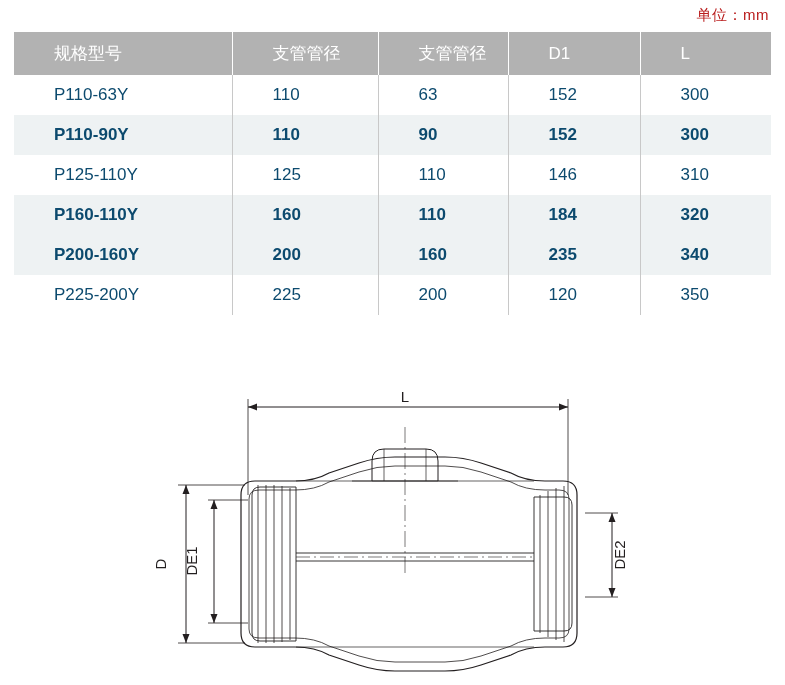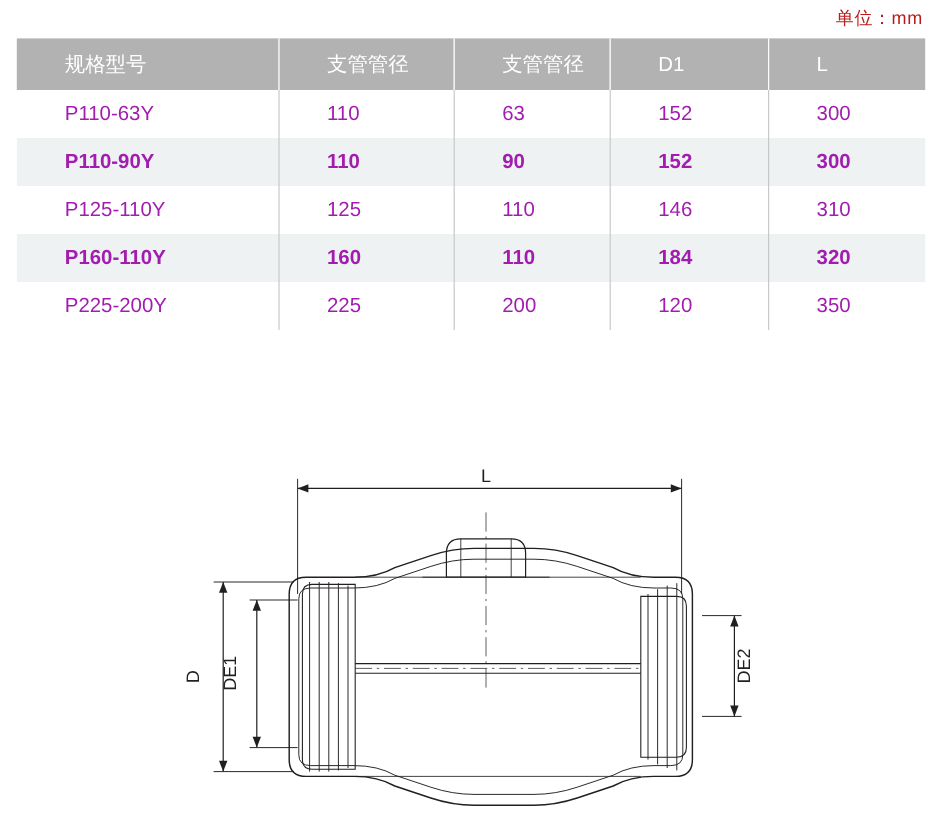--- a/index.html
+++ b/index.html
@@ -50,21 +50,21 @@
     text-align: left;
     padding: 10px 0 10px 40px;
     height: 18px;
     border-right: 1px solid #ffffff;
   }
   table.spec thead th:last-child { border-right: none; }
   table.spec thead th.h0 { padding-left: 40px; }
 
   table.spec tbody td {
     font-size: 17px;
-    color: #a21caf;
+    color: #0c4a6e;
     padding: 10px 0 10px 40px;
     border-right: 1px solid #c8c8c8;
     height: 20px;
     vertical-align: middle;
   }
   table.spec tbody td:last-child { border-right: none; }
   table.spec tbody tr.odd td { background: #ffffff; }
   table.spec tbody tr.even td { background: #eef2f3; font-weight: bold; }
 
   .drawing {
@@ -126,20 +126,27 @@
         <td>110</td>
         <td>146</td>
         <td>310</td>
       </tr>
       <tr class="even">
         <td>P160-110Y</td>
         <td>160</td>
         <td>110</td>
         <td>184</td>
         <td>320</td>
+      </tr>
+      <tr class="even">
+        <td>P200-160Y</td>
+        <td>200</td>
+        <td>160</td>
+        <td>235</td>
+        <td>340</td>
       </tr>
       <tr class="odd">
         <td>P225-200Y</td>
         <td>225</td>
         <td>200</td>
         <td>120</td>
         <td>350</td>
       </tr>
     </tbody>
   </table>

